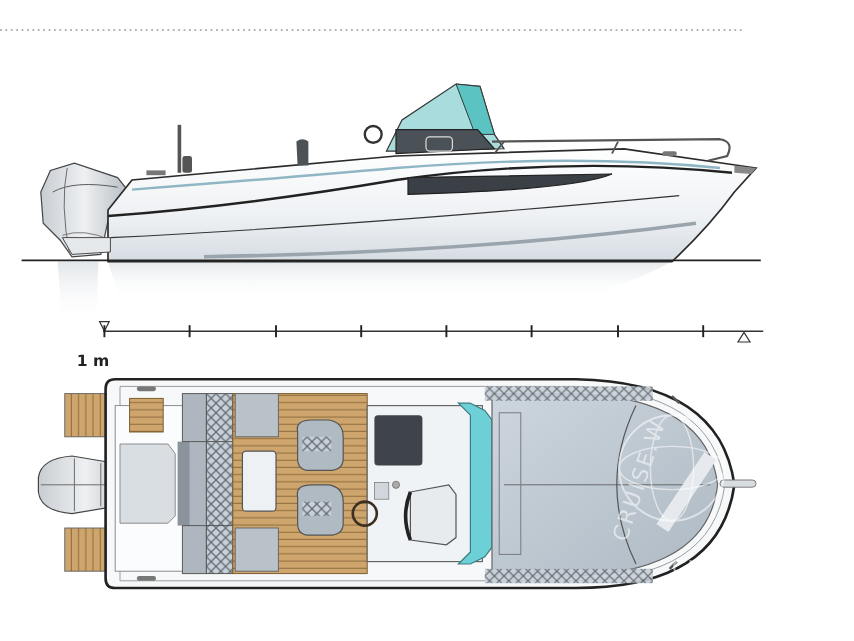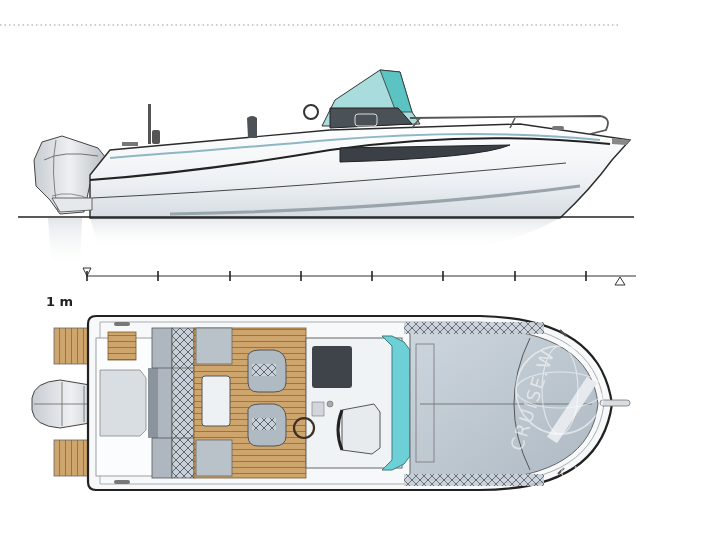--- a/index.html
+++ b/index.html
@@ -1,18 +1,18 @@
 <!DOCTYPE html>
 <html><head>
 <meta charset="utf-8">
 <style>
   html,body{margin:0;padding:0;background:#ffffff;}
   body{width:712px;height:534px;position:relative;overflow:hidden;font-family:"DejaVu Sans",sans-serif;}
   .layer{position:absolute;left:0;top:0;width:712px;height:534px;}
-  .scale-label{position:absolute;left:46px;top:294px;font-size:13px;font-weight:bold;color:#222;font-family:"DejaVu Sans",sans-serif;}
+  .scale-label{position:absolute;left:64px;top:294px;font-size:13px;font-weight:bold;color:#222;font-family:"DejaVu Sans",sans-serif;}
 </style>
 </head>
 <body>
 
 <svg class="layer" viewBox="0 0 712 534" xmlns="http://www.w3.org/2000/svg">
   <defs>
     <pattern id="teak" width="6" height="6" patternUnits="userSpaceOnUse">
       <rect width="6" height="6" fill="#cda56d"></rect>
       <line x1="0" y1="5.5" x2="6" y2="5.5" stroke="#8a6a3a" stroke-width="0.8"></line>
     </pattern>

